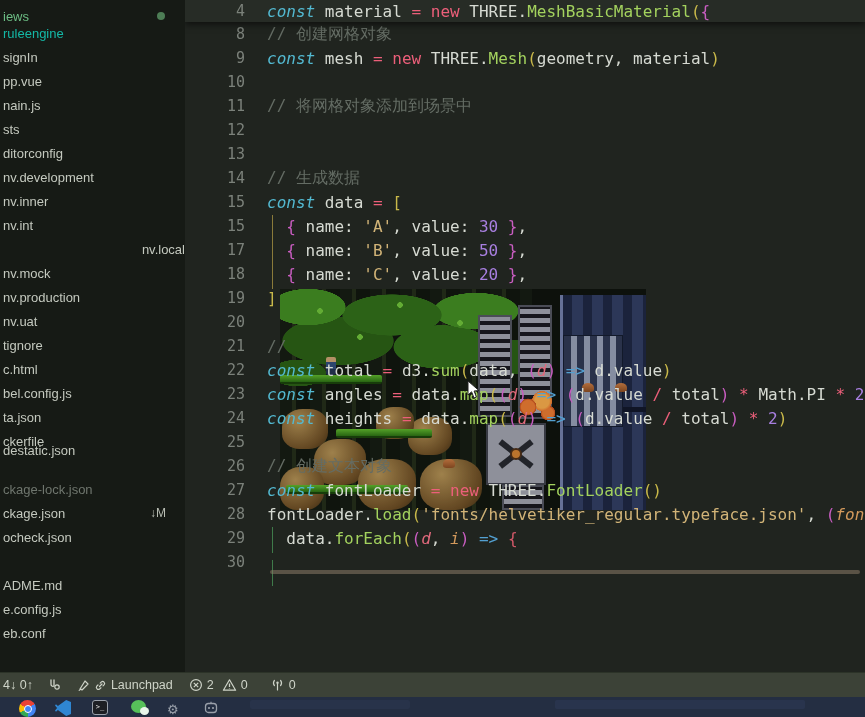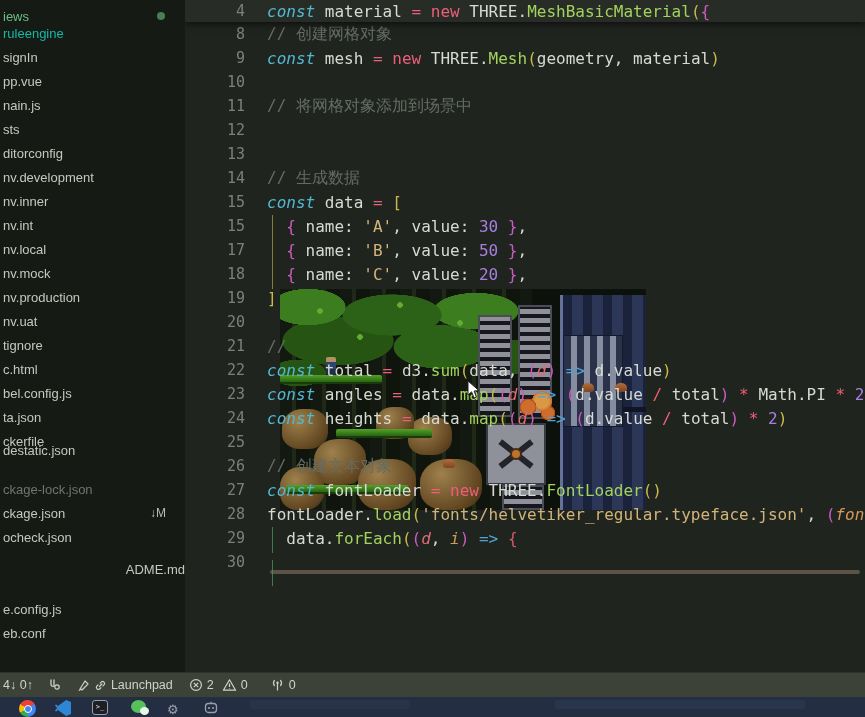--- a/index.html
+++ b/index.html
@@ -138,21 +138,21 @@
       </div>
       <div class="side-row" style="top: 165px;">
         <span class="lbl">nv.development</span>
       </div>
       <div class="side-row" style="top: 189px;">
         <span class="lbl">nv.inner</span>
       </div>
       <div class="side-row" style="top: 213px;">
         <span class="lbl">nv.int</span>
       </div>
-      <div class="side-row" style="top: 237px;">
+      <div class="side-row" style="top: 237px; justify-content: flex-end;">
         <span class="lbl">nv.local</span>
       </div>
       <div class="side-row" style="top: 261px; align-items: center;">
         <span class="lbl">nv.mock</span>
       </div>
       <div class="side-row" style="top: 285px;">
         <span class="lbl">nv.production</span>
       </div>
       <div class="side-row" style="top: 309px;">
         <span class="lbl">nv.uat</span>
@@ -178,21 +178,21 @@
       <div class="side-row dim" style="top: 477px;">
         <span class="lbl">ckage-lock.json</span>
       </div>
       <div class="side-row" style="top: 501px;">
         <span class="lbl">ckage.json</span>
         <span class="badge">↓M</span>
       </div>
       <div class="side-row" style="top: 525px;">
         <span class="lbl">ocheck.json</span>
       </div>
-      <div class="side-row" style="top: 557px; justify-content: flex-end;">
+      <div class="side-row" style="top: 573px;">
         <span class="lbl">ADME.md</span>
       </div>
       <div class="side-row" style="top: 597px;">
         <span class="lbl">e.config.js</span>
       </div>
       <div class="side-row" style="top: 621px;">
         <span class="lbl">eb.conf</span>
       </div>
     </aside>
 

